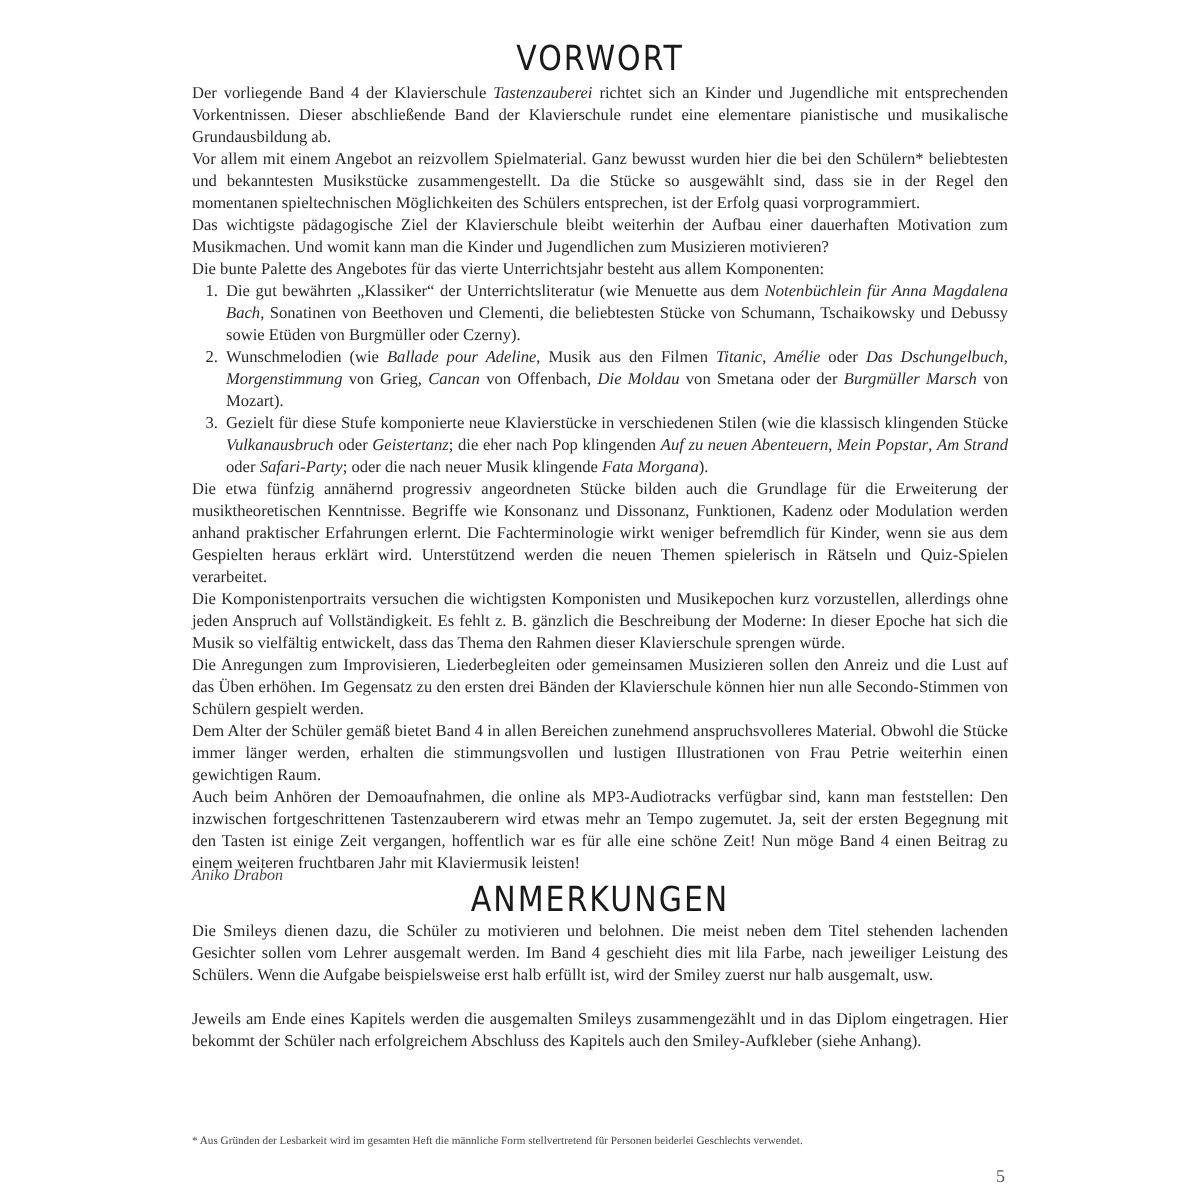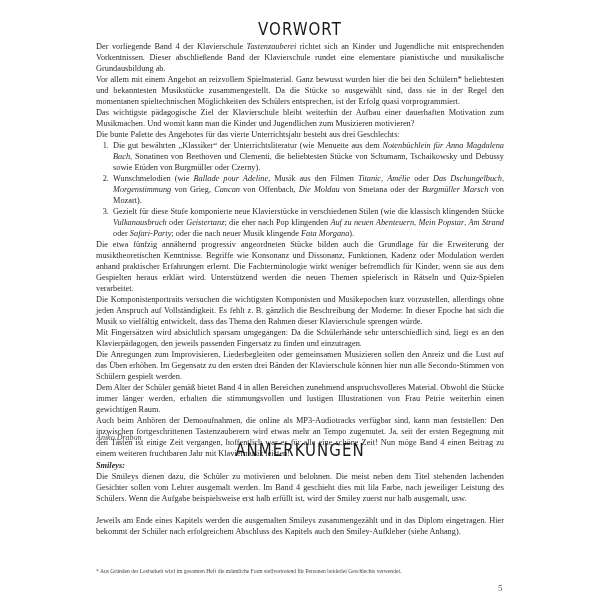--- a/index.html
+++ b/index.html
@@ -35,40 +35,38 @@
 <body>
 
 <div class="page">
 
   <div class="heading h-vorwort">VORWORT</div>
 
   <div class="body-text vorwort-text">
     <p><span>Der vorliegende Band 4 der Klavierschule </span><i>Tastenzauberei</i><span> richtet sich an Kinder und Jugendliche mit entsprechenden Vorkentnissen. Dieser abschließende Band der Klavierschule rundet eine elementare pianistische und musikalische Grundausbildung ab.</span></p>
     <p>Vor allem mit einem Angebot an reizvollem Spielmaterial. Ganz bewusst wurden hier die bei den Schülern* beliebtesten und bekanntesten Musikstücke zusammengestellt. Da die Stücke so ausgewählt sind, dass sie in der Regel den momentanen spieltechnischen Möglichkeiten des Schülers entsprechen, ist der Erfolg quasi vorprogrammiert.</p>
     <p>Das wichtigste pädagogische Ziel der Klavierschule bleibt weiterhin der Aufbau einer dauerhaften Motivation zum Musikmachen. Und womit kann man die Kinder und Jugendlichen zum Musizieren motivieren?</p>
-    <p>Die bunte Palette des Angebotes für das vierte Unterrichtsjahr besteht aus drei Geschlechts:</p>
+    <p>Die bunte Palette des Angebotes für das vierte Unterrichtsjahr besteht aus allem Komponenten:</p>
     <ol>
       <li><span>Die gut bewährten „Klassiker“ der Unterrichtsliteratur (wie Menuette aus dem </span><i>Notenbüchlein für Anna Magdalena Bach</i><span>, Sonatinen von Beethoven und Clementi, die beliebtesten Stücke von Schumann, Tschaikowsky und Debussy sowie Etüden von Burgmüller oder Czerny).</span></li>
       <li><span>Wunschmelodien (wie </span><i>Ballade pour Adeline</i><span>, Musik aus den Filmen </span><i>Titanic</i><span>, </span><i>Amélie</i><span> oder </span><i>Das Dschungelbuch</i><span>, </span><i>Morgenstimmung</i><span> von Grieg, </span><i>Cancan</i><span> von Offenbach, </span><i>Die Moldau</i><span> von Smetana oder der </span><i>Burgmüller Marsch</i><span> von Mozart).</span></li>
       <li><span>Gezielt für diese Stufe komponierte neue Klavierstücke in verschiedenen Stilen (wie die klassisch klingenden Stücke </span><i>Vulkanausbruch</i><span> oder </span><i>Geistertanz</i><span>; die eher nach Pop klingenden </span><i>Auf zu neuen Abenteuern</i><span>, </span><i>Mein Popstar</i><span>, </span><i>Am Strand</i><span> oder </span><i>Safari-Party</i><span>; oder die nach neuer Musik klingende </span><i>Fata Morgana</i><span>).</span></li>
     </ol>
     <p>Die etwa fünfzig annähernd progressiv angeordneten Stücke bilden auch die Grundlage für die Erweiterung der musiktheoretischen Kenntnisse. Begriffe wie Konsonanz und Dissonanz, Funktionen, Kadenz oder Modulation werden anhand praktischer Erfahrungen erlernt. Die Fachterminologie wirkt weniger befremdlich für Kinder, wenn sie aus dem Gespielten heraus erklärt wird. Unterstützend werden die neuen Themen spielerisch in Rätseln und Quiz-Spielen verarbeitet.</p>
     <p>Die Komponistenportraits versuchen die wichtigsten Komponisten und Musikepochen kurz vorzustellen, allerdings ohne jeden Anspruch auf Vollständigkeit. Es fehlt z. B. gänzlich die Beschreibung der Moderne: In dieser Epoche hat sich die Musik so vielfältig entwickelt, dass das Thema den Rahmen dieser Klavierschule sprengen würde.</p>
-    <p>Mit Fingersätzen wird absichtlich sparsam umgegangen: Da die Schülerhände sehr unterschiedlich sind, liegt es an den Klavierpädagogen, den jeweils passenden Fingersatz zu finden und einzutragen.</p>
     <p>Die Anregungen zum Improvisieren, Liederbegleiten oder gemeinsamen Musizieren sollen den Anreiz und die Lust auf das Üben erhöhen. Im Gegensatz zu den ersten drei Bänden der Klavierschule können hier nun alle Secondo-Stimmen von Schülern gespielt werden.</p>
     <p>Dem Alter der Schüler gemäß bietet Band 4 in allen Bereichen zunehmend anspruchsvolleres Material. Obwohl die Stücke immer länger werden, erhalten die stimmungsvollen und lustigen Illustrationen von Frau Petrie weiterhin einen gewichtigen Raum.</p>
     <p>Auch beim Anhören der Demoaufnahmen, die online als MP3-Audiotracks verfügbar sind, kann man feststellen: Den inzwischen fortgeschrittenen Tastenzauberern wird etwas mehr an Tempo zugemutet. Ja, seit der ersten Begegnung mit den Tasten ist einige Zeit vergangen, hoffentlich war es für alle eine schöne Zeit! Nun möge Band 4 einen Beitrag zu einem weiteren fruchtbaren Jahr mit Klaviermusik leisten!</p>
   </div>
 
   <div class="author">Aniko Drabon</div>
 
   <div class="heading h-anmerk">ANMERKUNGEN</div>
 
   <div class="body-text anmerk-text">
-    <p class="sub">Smileys:</p>
     <p>Die Smileys dienen dazu, die Schüler zu motivieren und belohnen. Die meist neben dem Titel stehenden lachenden Gesichter sollen vom Lehrer ausgemalt werden. Im Band 4 geschieht dies mit lila Farbe, nach jeweiliger Leistung des Schülers. Wenn die Aufgabe beispielsweise erst halb erfüllt ist, wird der Smiley zuerst nur halb ausgemalt, usw.</p>
     <div class="gap"></div>
     <p>Jeweils am Ende eines Kapitels werden die ausgemalten Smileys zusammengezählt und in das Diplom eingetragen. Hier bekommt der Schüler nach erfolgreichem Abschluss des Kapitels auch den Smiley-Aufkleber (siehe Anhang).</p>
     <div class="gap"></div>
   </div>
 
   <div class="footnote">* Aus Gründen der Lesbarkeit wird im gesamten Heft die männliche Form stellvertretend für Personen beiderlei Geschlechts verwendet.</div>
   <div class="pagenum">5</div>
 </div>
 

